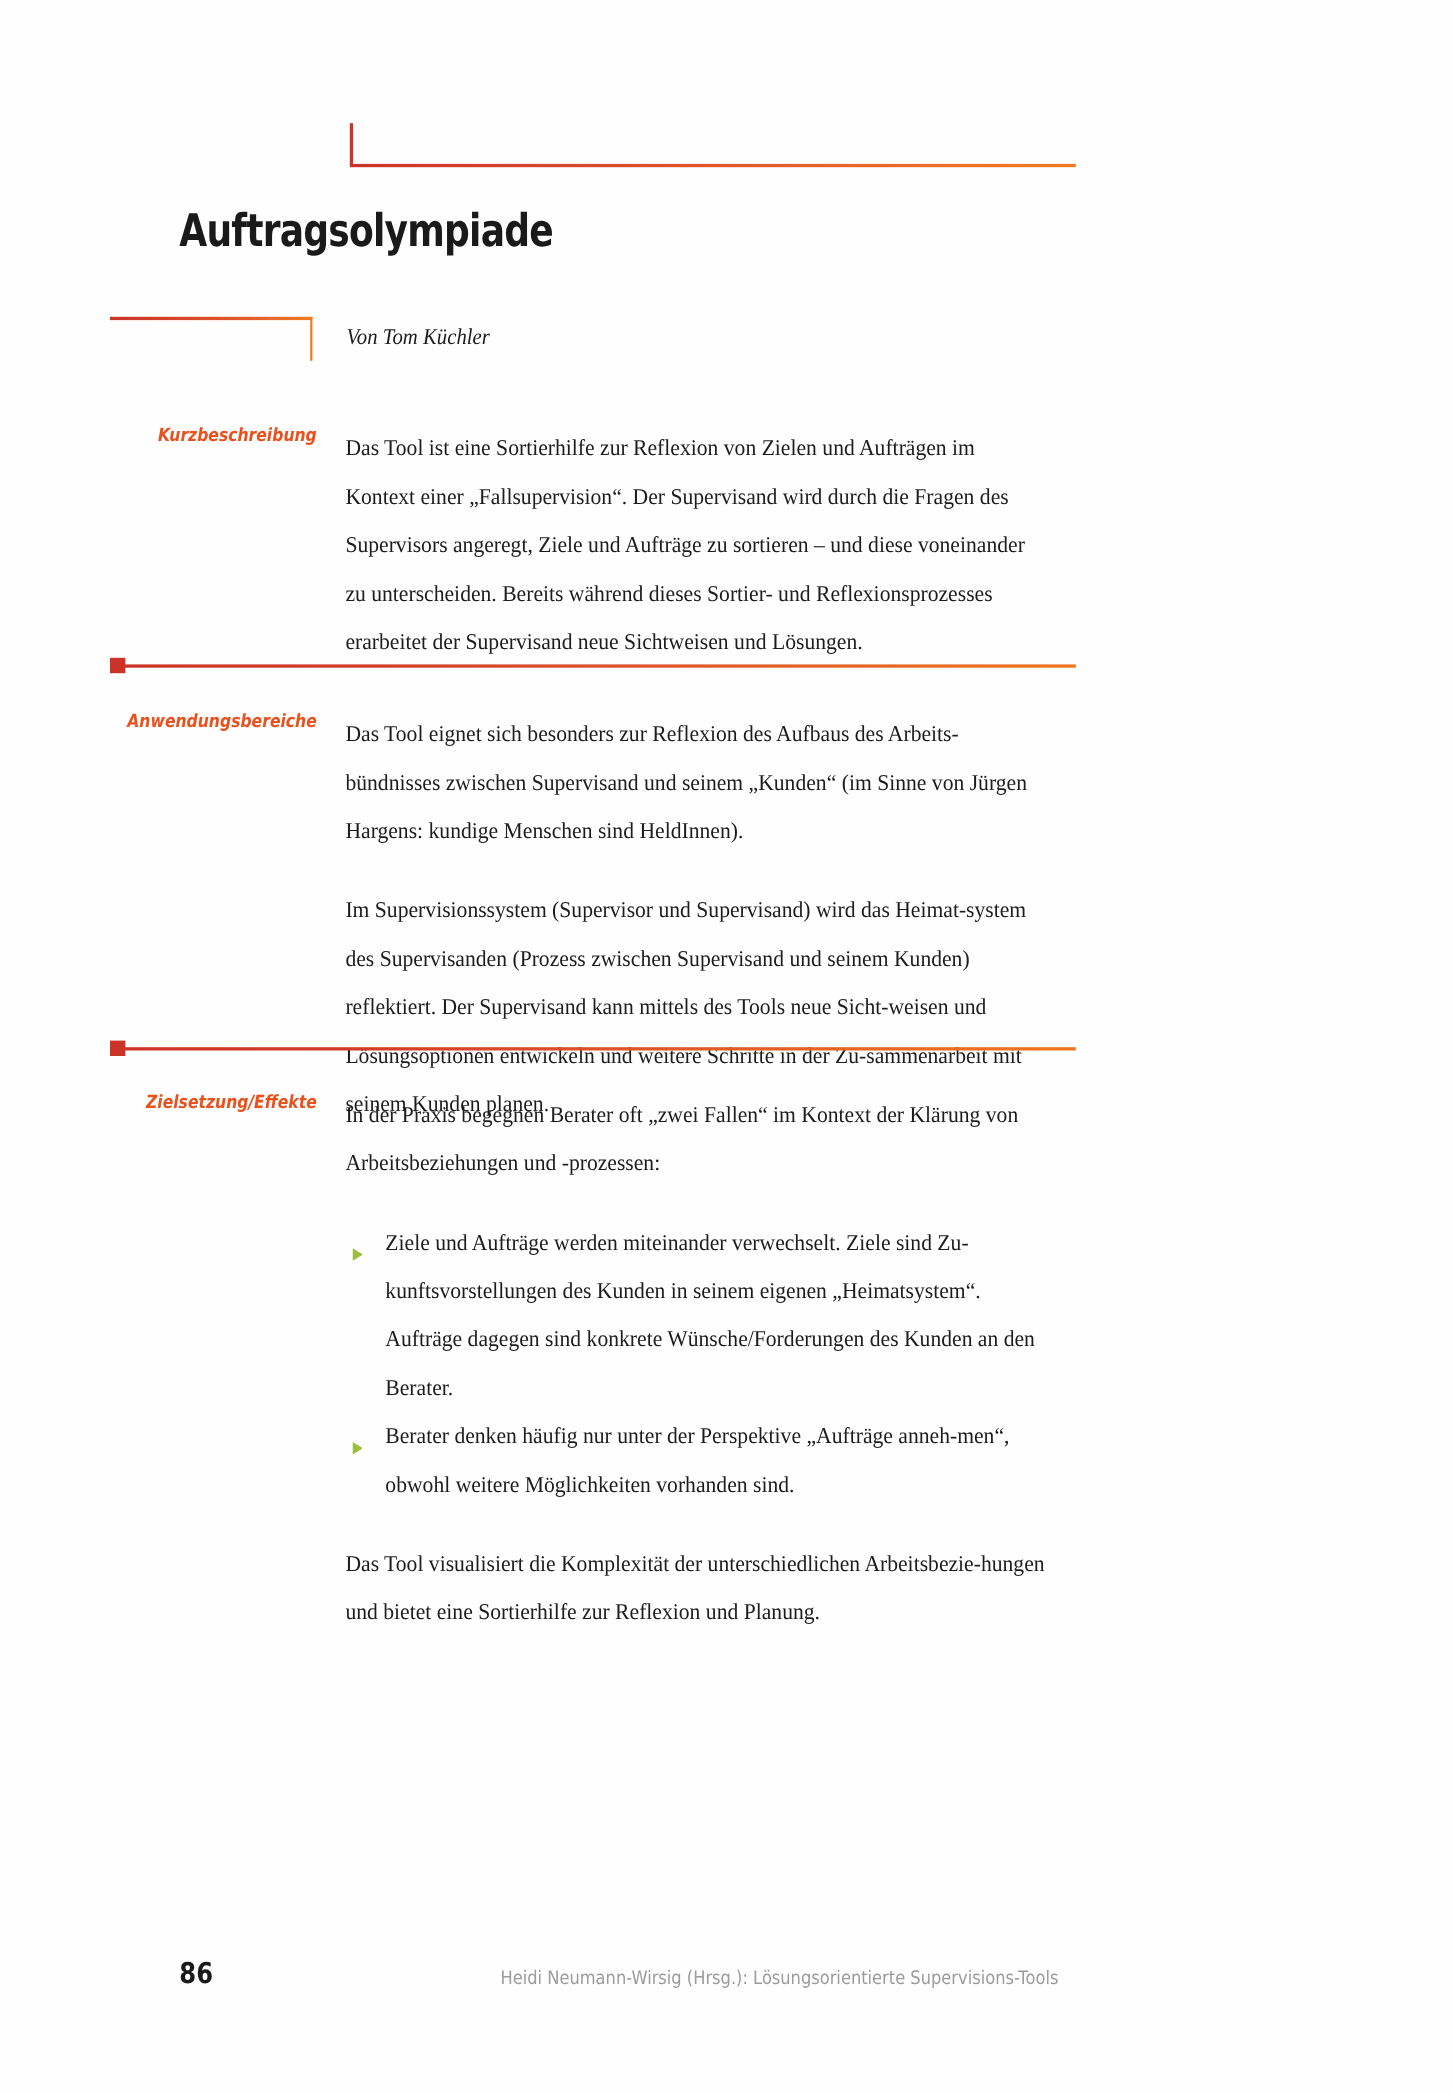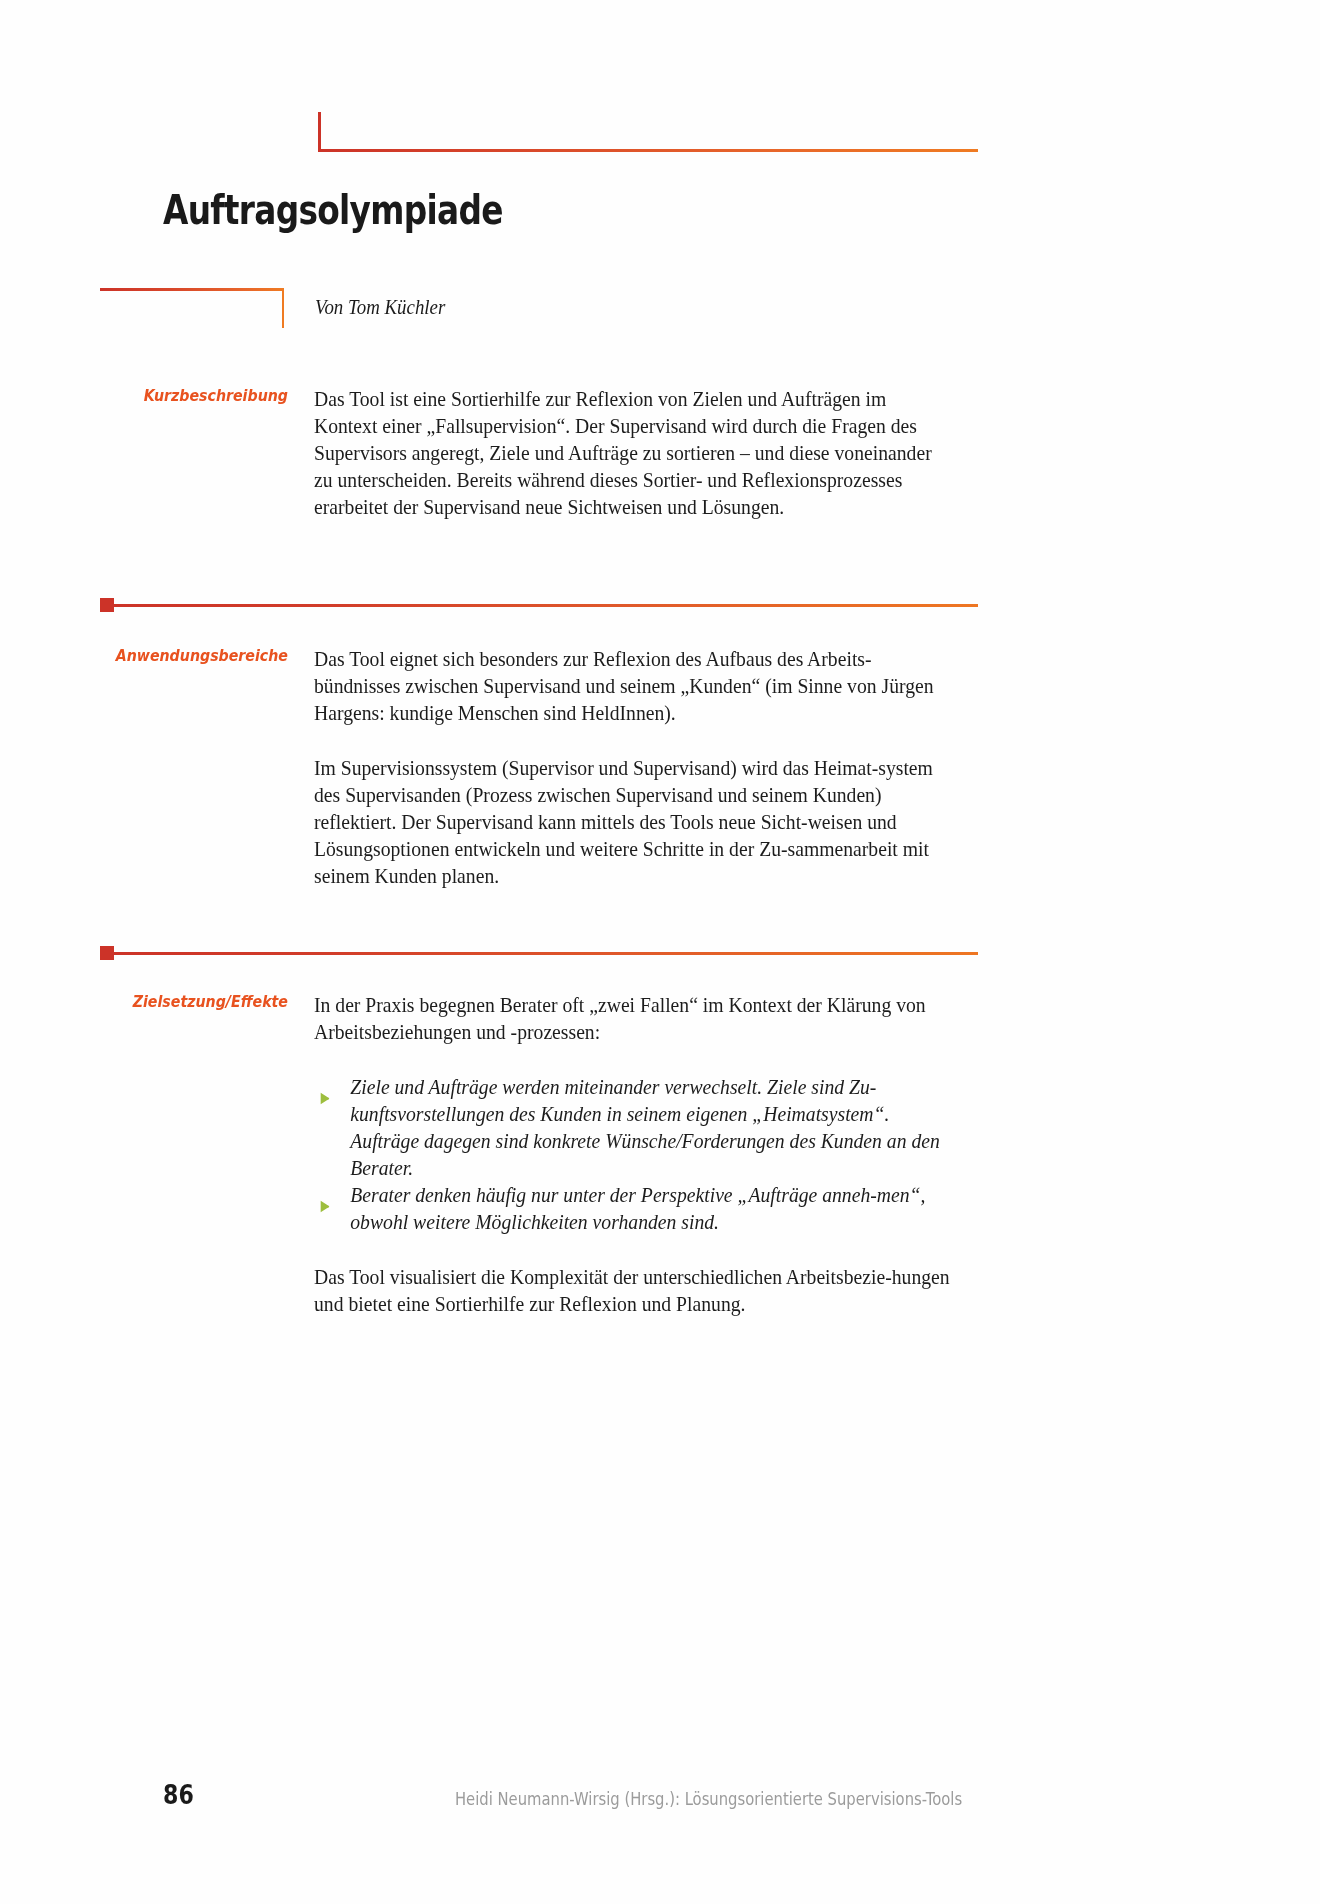--- a/index.html
+++ b/index.html
@@ -118,21 +118,21 @@
     transform: scaleX(0.86);
     transform-origin: right top;
     white-space: nowrap;
   }
   .sec-body {
     position: absolute;
     left: 314px;
     width: 668px;
     font-family: "Liberation Serif", serif;
     font-size: 20.6px;
-    line-height: 27px;
+    line-height: 44px;
     color: #1c1c1c;
   }
   .sec-body p {
     margin: 0 0 28px 0;
     transform: scaleX(0.955);
     transform-origin: left top;
   }
   .sec-body p:last-child { margin-bottom: 0; }
 
   
@@ -157,21 +157,20 @@
     width: 870px;
     height: 3px;
     background: linear-gradient(to right, #cc3328 0%, #d13c29 25%, #e0592a 60%, #ee7622 100%);
   }
 
   
   ul.bullets {
     list-style: none;
     margin: 0 0 28px 0;
     padding: 0;
-    font-style: italic;
   }
   ul.bullets li {
     position: relative;
     padding-left: 38px;
     margin: 0;
     transform: scaleX(0.955);
     transform-origin: left top;
   }
   ul.bullets li .arrow {
     position: absolute;

